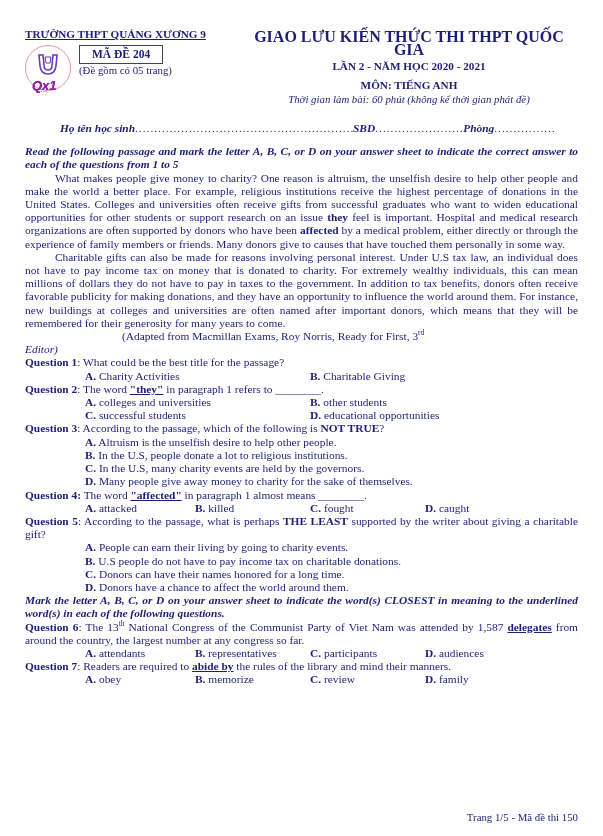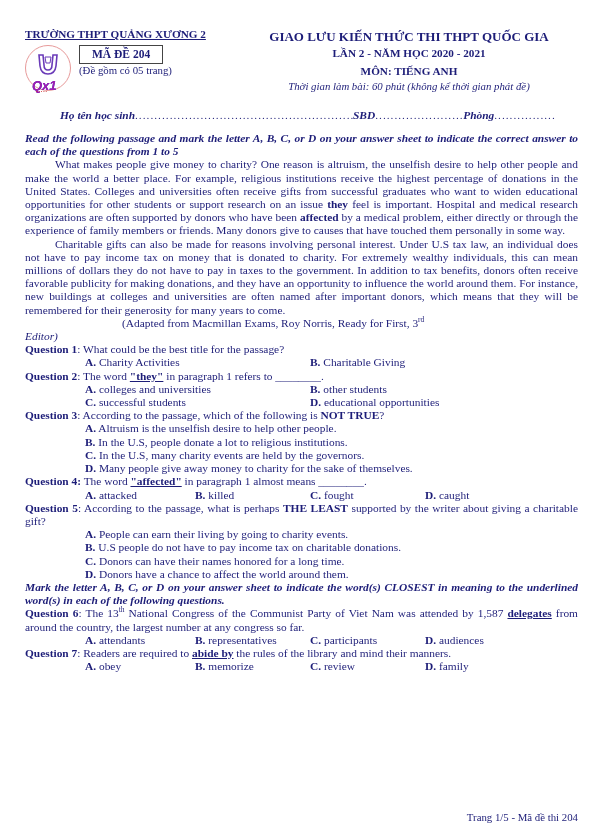--- a/index.html
+++ b/index.html
@@ -43,21 +43,21 @@
     font-family:"Liberation Sans",sans-serif;
   }
   .code-col{margin-left:8px;}
   .codebox{
     display:inline-block;border:1.5px solid #444;
     padding:2px 12px;font-weight:bold;font-size:11.5px;
     background:#fff;
   }
   .pagesnote{font-size:10.8px;}
   .hdr-right{flex:1;text-align:center;padding-top:2px;}
-  .t1{font-weight:bold;font-size:13px;margin-bottom:4px;}
+  .t1{font-weight:bold;font-size:16px;margin-bottom:4px;}
   .t2{font-weight:bold;font-size:11.2px;margin-bottom:5px;}
   .t3{font-weight:bold;font-size:11.2px;margin-bottom:1px;}
   .t4{font-style:italic;font-size:10.8px;}
   
   .student{display:flex;margin:16px 0 10px 35px;width:518px;align-items:baseline;white-space:nowrap;}
   .dots{overflow:hidden;display:inline-block;letter-spacing:1px;color:#1d1d78;}
   .dots1{width:218px;}
   .dots2{width:88px;}
   .dots3{width:62px;}
   
@@ -80,21 +80,21 @@
   }
   sup{font-size:7.5px;line-height:0;}
 </style>
 </head>
 <body>
 
 <div class="page">
 
   <div class="hdr">
     <div class="hdr-left">
-      <div class="school">TRƯỜNG THPT QUẢNG XƯƠNG 2</div>
+      <div class="school">TRƯỜNG THPT QUẢNG XƯƠNG 9</div>
       <div class="codebar">
         <div class="logo">
           <svg width="30" height="30" viewBox="0 0 30 30">
             <path d="M6 4 L10 4 L11 14 Q11 19 15 19 Q19 19 19 14 L20 4 L24 4 L23 15 Q22 23 15 23 Q8 23 7 15 Z" fill="none" stroke="#6a3ab8" stroke-width="1.6"></path>
             <path d="M12 6 L18 6 L17 12 L13 12 Z" fill="none" stroke="#6a3ab8" stroke-width="1"></path>
           </svg>
           <span class="qx1">Qx1</span>
           <span class="qx1-sub">•••••</span>
         </div>
         <div class="code-col">
@@ -174,15 +174,15 @@
   </div>
 
   <div class="q"><b>Question 7</b><span>: Readers are required to </span><b class="u">abide by</b><span> the rules of the library and mind their manners.</span></div>
   <div class="orow">
     <span class="c4a"><b>A.</b> <span>obey</span></span>
     <span class="c4b"><b>B.</b> <span>memorize</span></span>
     <span class="c4c"><b>C.</b> <span>review</span></span>
     <span class="c4d"><b>D.</b> <span>family</span></span>
   </div>
 
-  <div class="footer">Trang 1/5 - Mã đề thi 204</div>
+  <div class="footer">Trang 1/5 - Mã đề thi 150</div>
 
 </div>
 
 </body></html>

